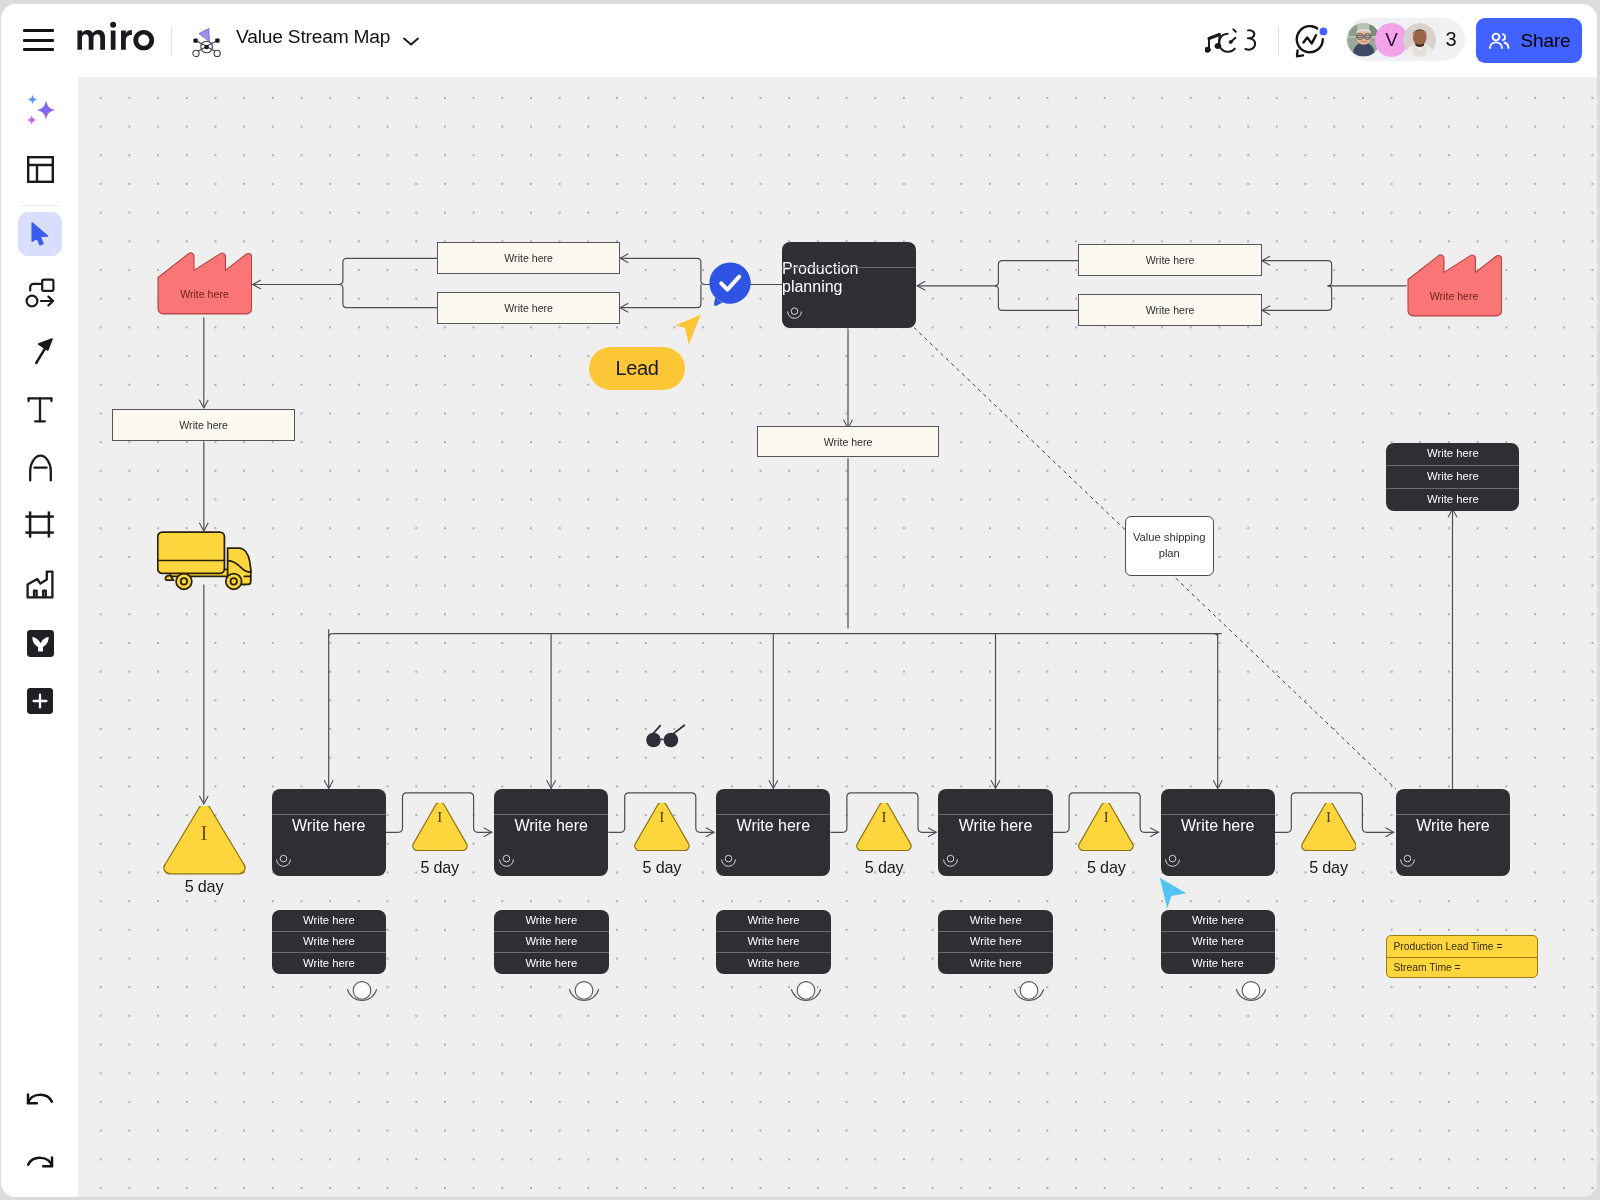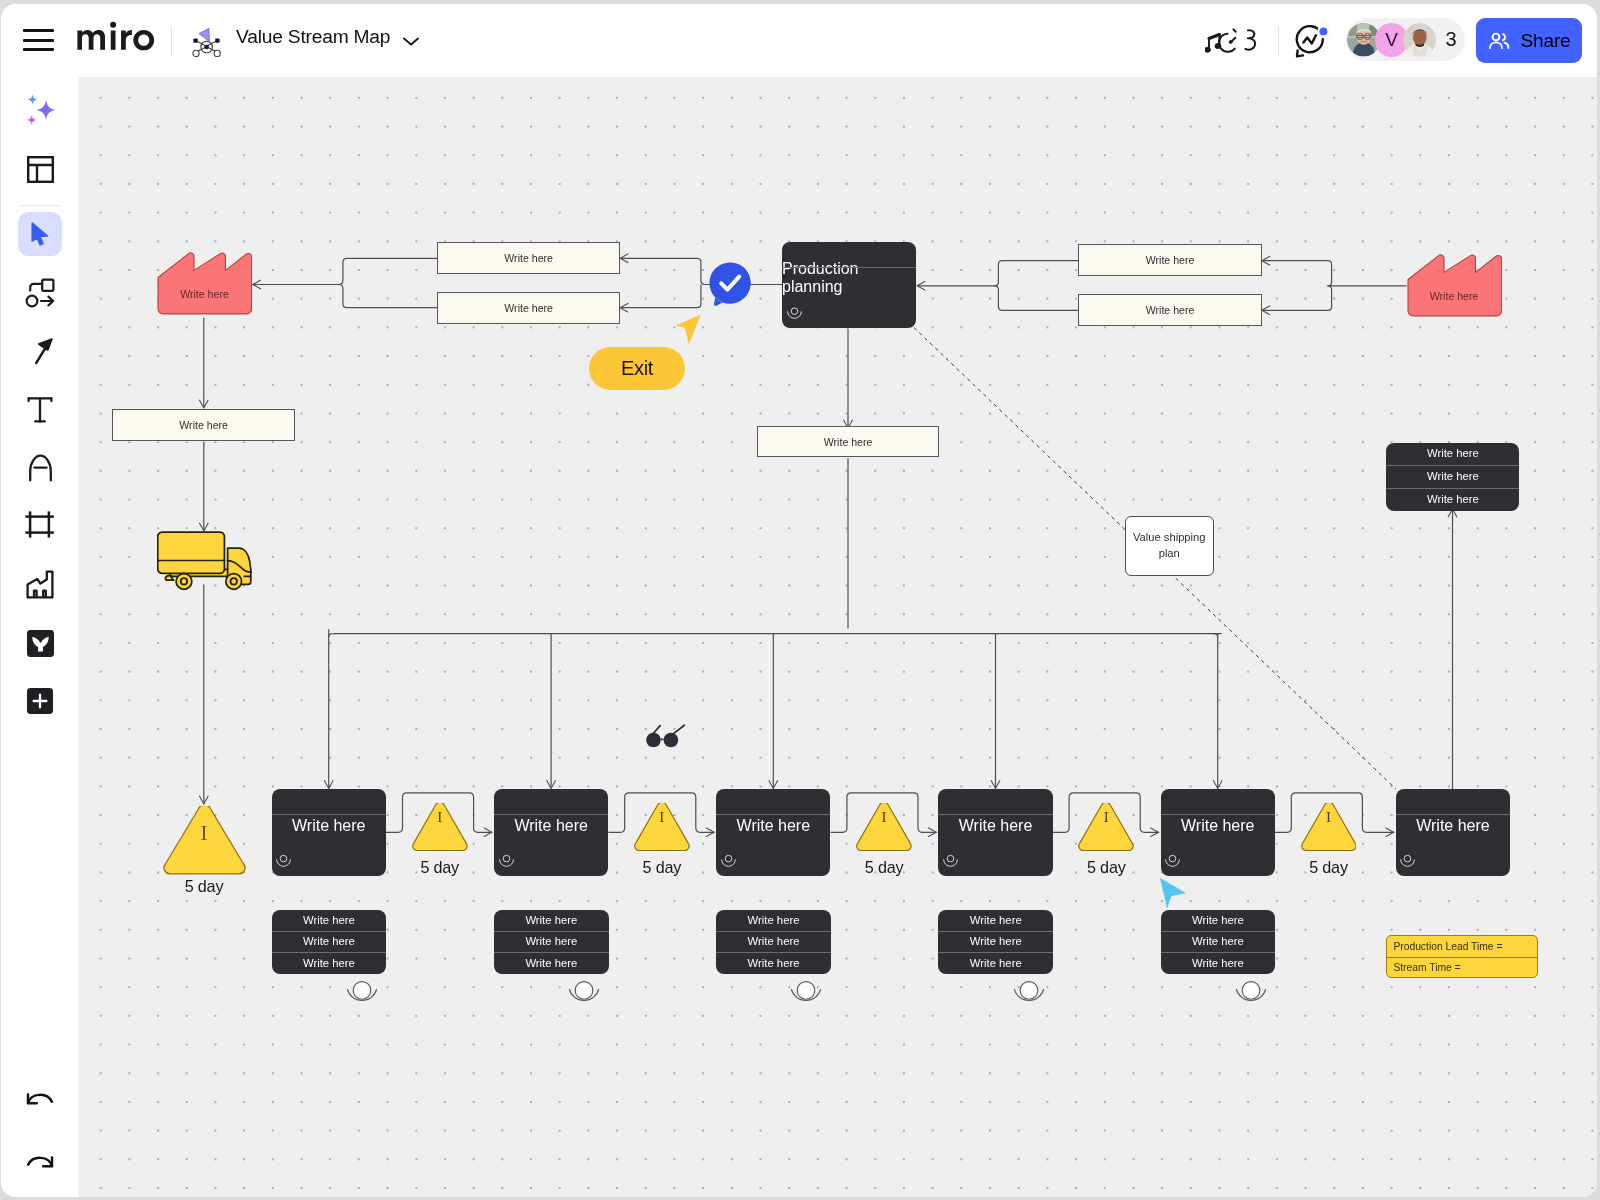--- a/index.html
+++ b/index.html
@@ -432,21 +432,21 @@
           <path d="M13.2 22.4 L19.4 28.6 L31.2 15.6" fill="none" stroke="#fff" stroke-width="4.0" stroke-linecap="round" stroke-linejoin="round"></path>
         </svg>
       </div>
 
       <div class="node" style="left:598.4px;top:240.7px;width:27px;height:31px;">
         <svg width="27" height="31" viewBox="0 0 27 31">
             <path d="M25.9 0.6 L0.6 11.6 L10.0 13.8 L13.8 30.4 Z" fill="#fcc637"></path>
           </svg>
       </div>
       <div class="node" style="left:512.3px;top:274px;width:95.5px;height:43.4px;background:#fcc637;border-radius:22px;display:flex;align-items:center;justify-content:center;">
-        <span style="font-size:20px;color:#1a1a1e;letter-spacing:-0.3px;">Exit</span>
+        <span style="font-size:20px;color:#1a1a1e;letter-spacing:-0.3px;">Lead</span>
       </div>
 
       <div class="node" style="left:1082.4px;top:804.3px;width:28px;height:32px;">
         <svg width="28" height="32" viewBox="0 0 28 32">
             <path d="M0.8 0.8 L27.3 16.2 L12.4 18.9 L8.2 31.4 Z" fill="#54c5f2"></path>
           </svg>
       </div>
 
       <div class="node" style="left:569px;top:647px;width:44px;height:30px;">
         <svg width="44" height="30" viewBox="0 0 44 30">

